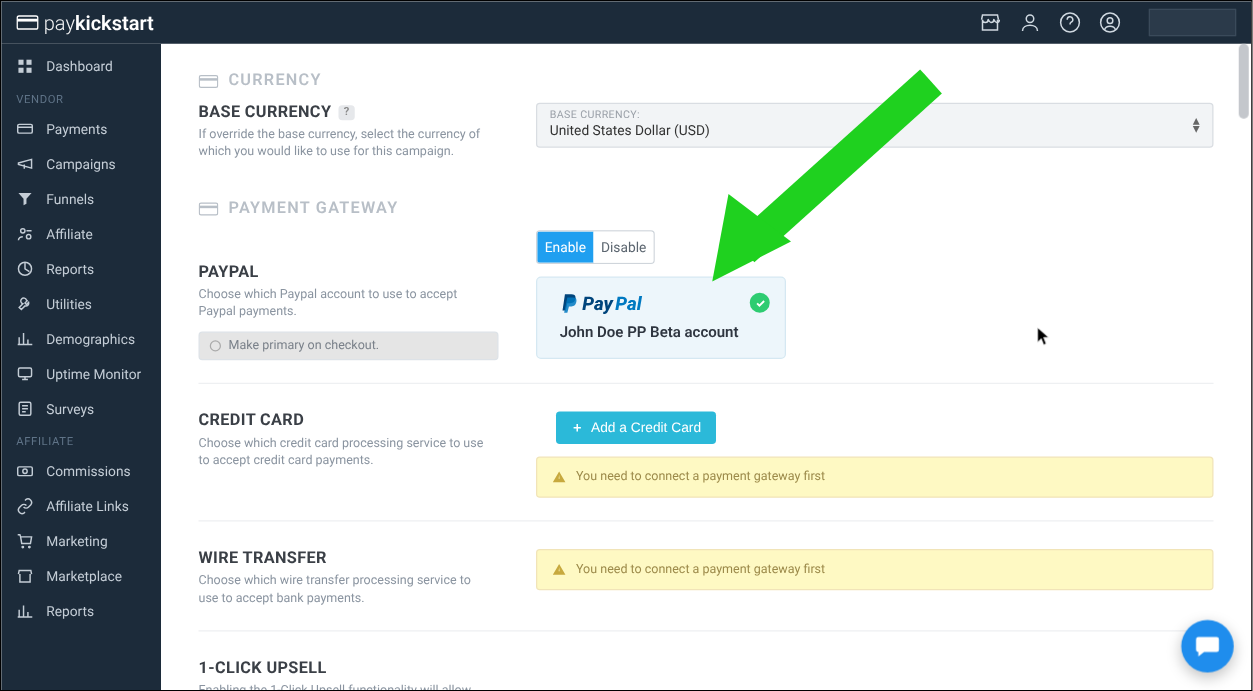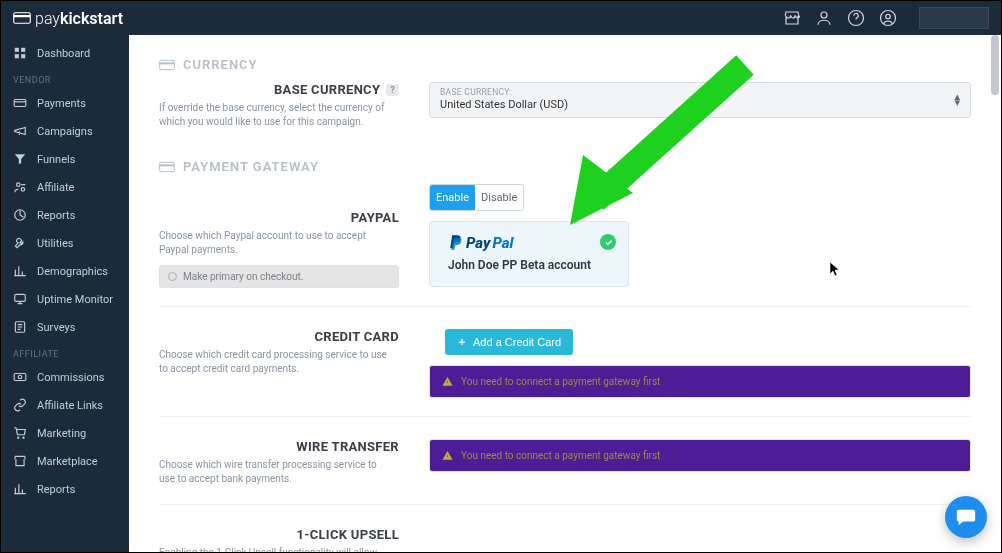--- a/index.html
+++ b/index.html
@@ -18,42 +18,42 @@
   .sidebar .side-item { display:flex; align-items:center; gap:10px; padding:7px 12px; cursor:pointer; color:#c4cdd6;}
   .sidebar .side-item svg { width:14px; height:14px; flex-shrink:0; }
   .sidebar .section-label { font-size:9px; letter-spacing:.5px; color:#5f7387; padding:8px 12px 4px;}
   .content-wrap { flex:1; background:#f9f9f9; overflow-y:auto; position:relative;}
   .content { background:#fff; margin:0; padding:14px 30px 30px 30px; min-height:100%; }
   .section-head { display:flex; align-items:center; gap:8px; color:#b8bfc7; font-size:13px; letter-spacing:1px; font-weight:600; margin:8px 0 10px;}
   .section-head svg { width:16px; height:12px; }
   .row { display:flex; gap:30px; margin-bottom:30px; }
   .left-col { width:240px; flex-shrink:0; }
   .right-col { flex:1; }
-  .block-title { font-size:13px; font-weight:700; color:#3a3f46; letter-spacing:.3px; display:flex; align-items:center; gap:6px;justify-content:flex-end;}
+  .block-title { font-size:13px; font-weight:700; color:#3a3f46; letter-spacing:.3px; display:flex; align-items:center; gap:6px;}
   .block-title .help { background:#e6e8eb; color:#888; border-radius:3px; font-size:9px; padding:1px 4px; font-weight:600;}
   .block-desc { font-size:10px; color:#8a94a0; line-height:1.4; margin-top:4px; max-width:230px;}
   .select-row { background:#f2f4f6; border:1px solid #d9dde2; border-radius:3px; padding:4px 10px 6px; position:relative;}
   .select-row .lbl { font-size:8.5px; color:#9aa0a8; letter-spacing:.3px;}
   .select-row .val { font-size:11px; color:#333; margin-top:1px;}
   .select-row .caret-ud { position:absolute; right:10px; top:50%; transform:translateY(-50%); color:#666; font-size:11px; line-height:.55;}
   .toggle-group { display:inline-flex; border-radius:3px; overflow:hidden; border:1px solid #cfd5db;}
   .toggle-group .tg-btn { font-size:11px; padding:6px 6px; background:#fff; color:#5c6670; cursor:pointer; }
   .toggle-group .tg-btn.active { background:#1f9ff0; color:#fff; }
   .paypal-card { margin-top:10px; background:#edf6fb; border:1px solid #d5e8f2; border-radius:4px; padding:12px 18px 14px; width:200px; position:relative;}
   .paypal-card .pp-logo { display:flex; align-items:center; gap:2px; font-weight:800; font-style:italic; font-size:15px;}
   .paypal-card .pp-logo .p1 { color:#00457C; }
   .paypal-card .pp-logo .p2 { color:#0079C1; }
   .paypal-card .pp-name { font-size:12px; font-weight:600; color:#2f3640; margin-top:6px;}
   .paypal-card .check { position:absolute; top:12px; right:12px; width:16px; height:16px; border-radius:50%; background:#2ecc71; display:flex; align-items:center; justify-content:center;}
   .paypal-card .check svg{width:9px;height:9px;}
   .primary-option { margin-top:8px; border:1px solid #dde2e7; border-radius:3px; padding:5px 8px; font-size:10px; color:#7a818a; display:flex; align-items:center; gap:6px; background:#e5e5e5;}
   .primary-option .circle{width:9px;height:9px;border:1px solid #aaa;border-radius:50%;}
   .btn-add { background:#2bb9d9; color:#fff; border:none; border-radius:3px; font-size:11px; padding:7px 12px; display:inline-flex; align-items:center; gap:6px; cursor:pointer;margin-left:16px;}
   .btn-add svg{width:10px;height:10px;}
-  .alert { margin-top:10px; background:#4c1d95; border:1px solid #f1e4b8; border-radius:3px; padding:10px 12px; font-size:10px; color:#9c8a4a; display:flex; align-items:center; gap:8px;}
+  .alert { margin-top:10px; background:#fef9c3; border:1px solid #f1e4b8; border-radius:3px; padding:10px 12px; font-size:10px; color:#9c8a4a; display:flex; align-items:center; gap:8px;}
   .alert svg{width:11px;height:11px; flex-shrink:0;}
   .divider { height:1px; background:#eef0f2; margin:6px 0 22px;}
   .arrow-annot { position:absolute; left:406px; top:20px; pointer-events:none; z-index:20;}
   .cursor { position:absolute; left:828px; top:260px; color:#000; font-size:11px; z-index:15;}
   .chat-bubble { position:absolute; bottom:14px; right:14px; width:42px; height:42px; border-radius:50%; background:#1f8ded; display:flex; align-items:center; justify-content:center; box-shadow:0 4px 12px rgba(0,0,0,.25); cursor:pointer; z-index:30;}
   .chat-bubble svg{width:22px;height:22px;}
   .scroll-indicator{position:absolute;right:2px;top:34px;width:8px;height:60px;background:#c4c7cc;border-radius:4px;z-index:25;}
 </style>
 </head>
 <body>

